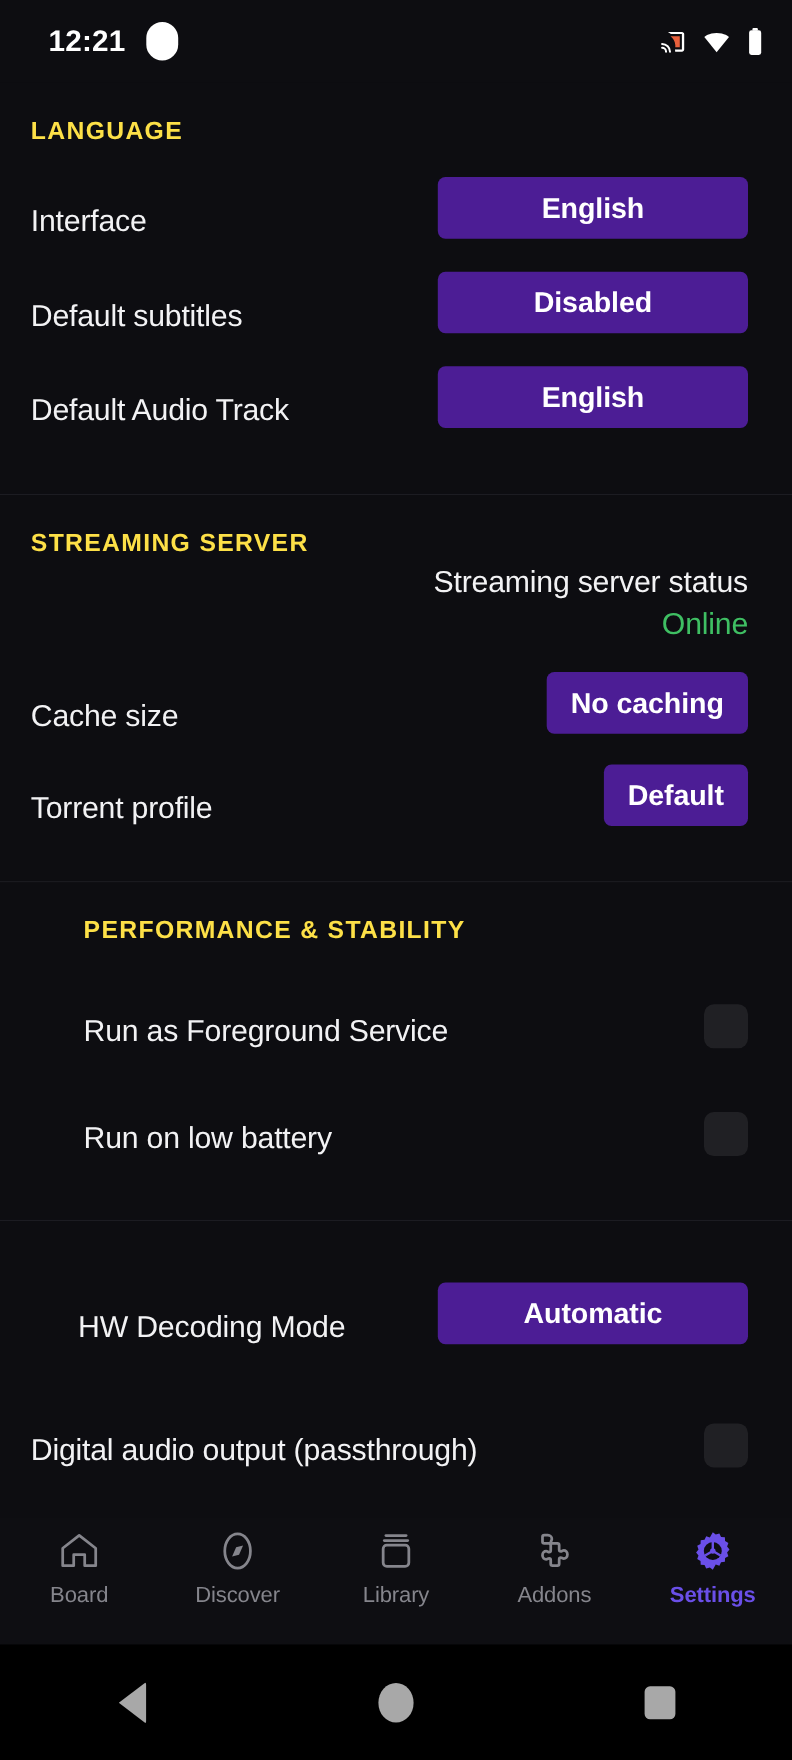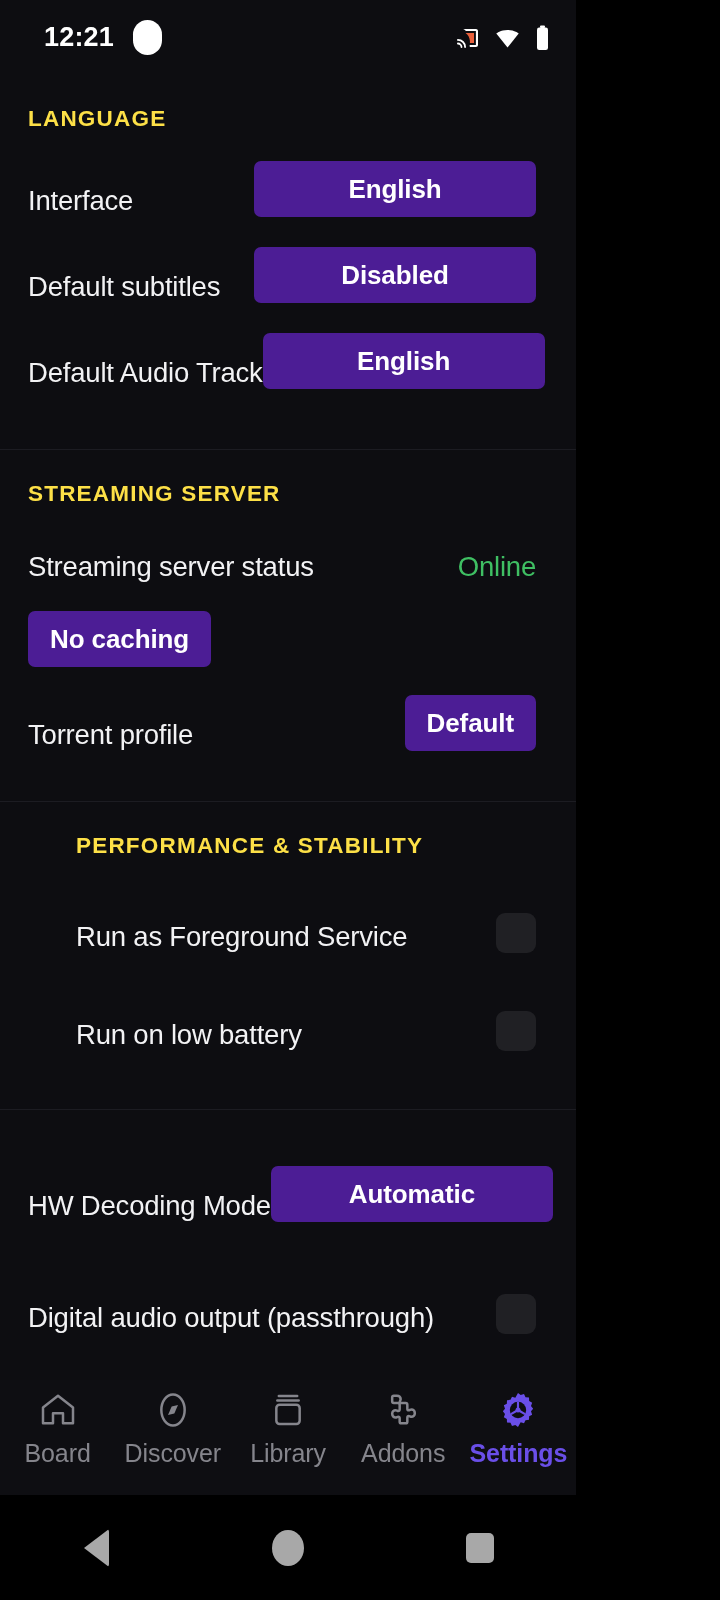--- a/index.html
+++ b/index.html
@@ -4,21 +4,21 @@
 <style>
   * { margin:0; padding:0; box-sizing:border-box; }
   html, body {
     width:720px; height:1600px;
     background:#000;
     font-family:"Liberation Sans", sans-serif;
     overflow:hidden;
   }
   .phone {
     position:relative;
-    width:576px; height:1600px;
+    width:720px; height:1600px;
     background:#0d0d11;
     display:flex; flex-direction:column;
   }
 
   
   .statusbar {
     height:75px; flex:0 0 75px;
     display:flex; align-items:center;
     padding:0 26px 0 44px;
     background:#0d0d11;
@@ -95,48 +95,48 @@
     background:#202024;
     flex:0 0 auto;
   }
 
   
   .lang-rows .row { margin-top:16px; }
   .lang-rows .row:first-child { margin-top:15px; }
   .sec-language { padding-bottom:60px; }
 
   .srv-rows .row { margin-top:14px; }
-  .srv-rows .row:first-child { margin-top:6px; }
+  .srv-rows .row:first-child { margin-top:6px;flex-direction:column; }
   .sec-server { padding-bottom:50px; }
 
   .perf-rows .row { margin-top:28px; }
   .perf-rows .row:first-child { margin-top:24px; }
   .sec-perf { padding-bottom:58px;padding-left:48px; }
 
   .misc-rows .row { margin-top:42px; }
-  .misc-rows .row:first-child { margin-top:36px; }
+  .misc-rows .row:first-child { margin-top:36px;margin-left:43px; }
   .sec-misc { padding-top:6px; }
 
   
   .tabbar {
     flex:0 0 115px;
     height:115px;
     background:#0e0e12;
     display:flex; align-items:flex-start;
     padding-top:10px;
   }
   .tab {
     flex:1 1 0;
     display:flex; flex-direction:column;
     align-items:center; gap:9px;
   }
   .tab .ico { height:40px; display:flex; align-items:center; justify-content:center; }
   .tab .ico svg { display:block; }
   .tab-label {
-    font-size:25px;
+    font-size:20px;
     font-weight:400;
     letter-spacing:-.1px;
     color:#85858c;
   }
   .tab.active .tab-label { color:#6a4fe8; font-weight:700; }
 
   
   .navbar {
     flex:0 0 105px;
     height:105px;
@@ -208,20 +208,21 @@
     <div class="divider"></div>
 
     <div class="section sec-server">
       <div class="sec-head">STREAMING SERVER</div>
       <div class="srv-rows">
         <div class="row">
           <span class="row-label">Streaming server status</span>
           <span class="status-text" style="color:#3fbf63">Online</span>
         </div>
         <div class="row">
+          <span class="row-label">Cache size</span>
           <button class="value-btn">No caching</button>
         </div>
         <div class="row">
           <span class="row-label">Torrent profile</span>
           <button class="value-btn">Default</button>
         </div>
       </div>
     </div>
 
     <div class="divider"></div>

